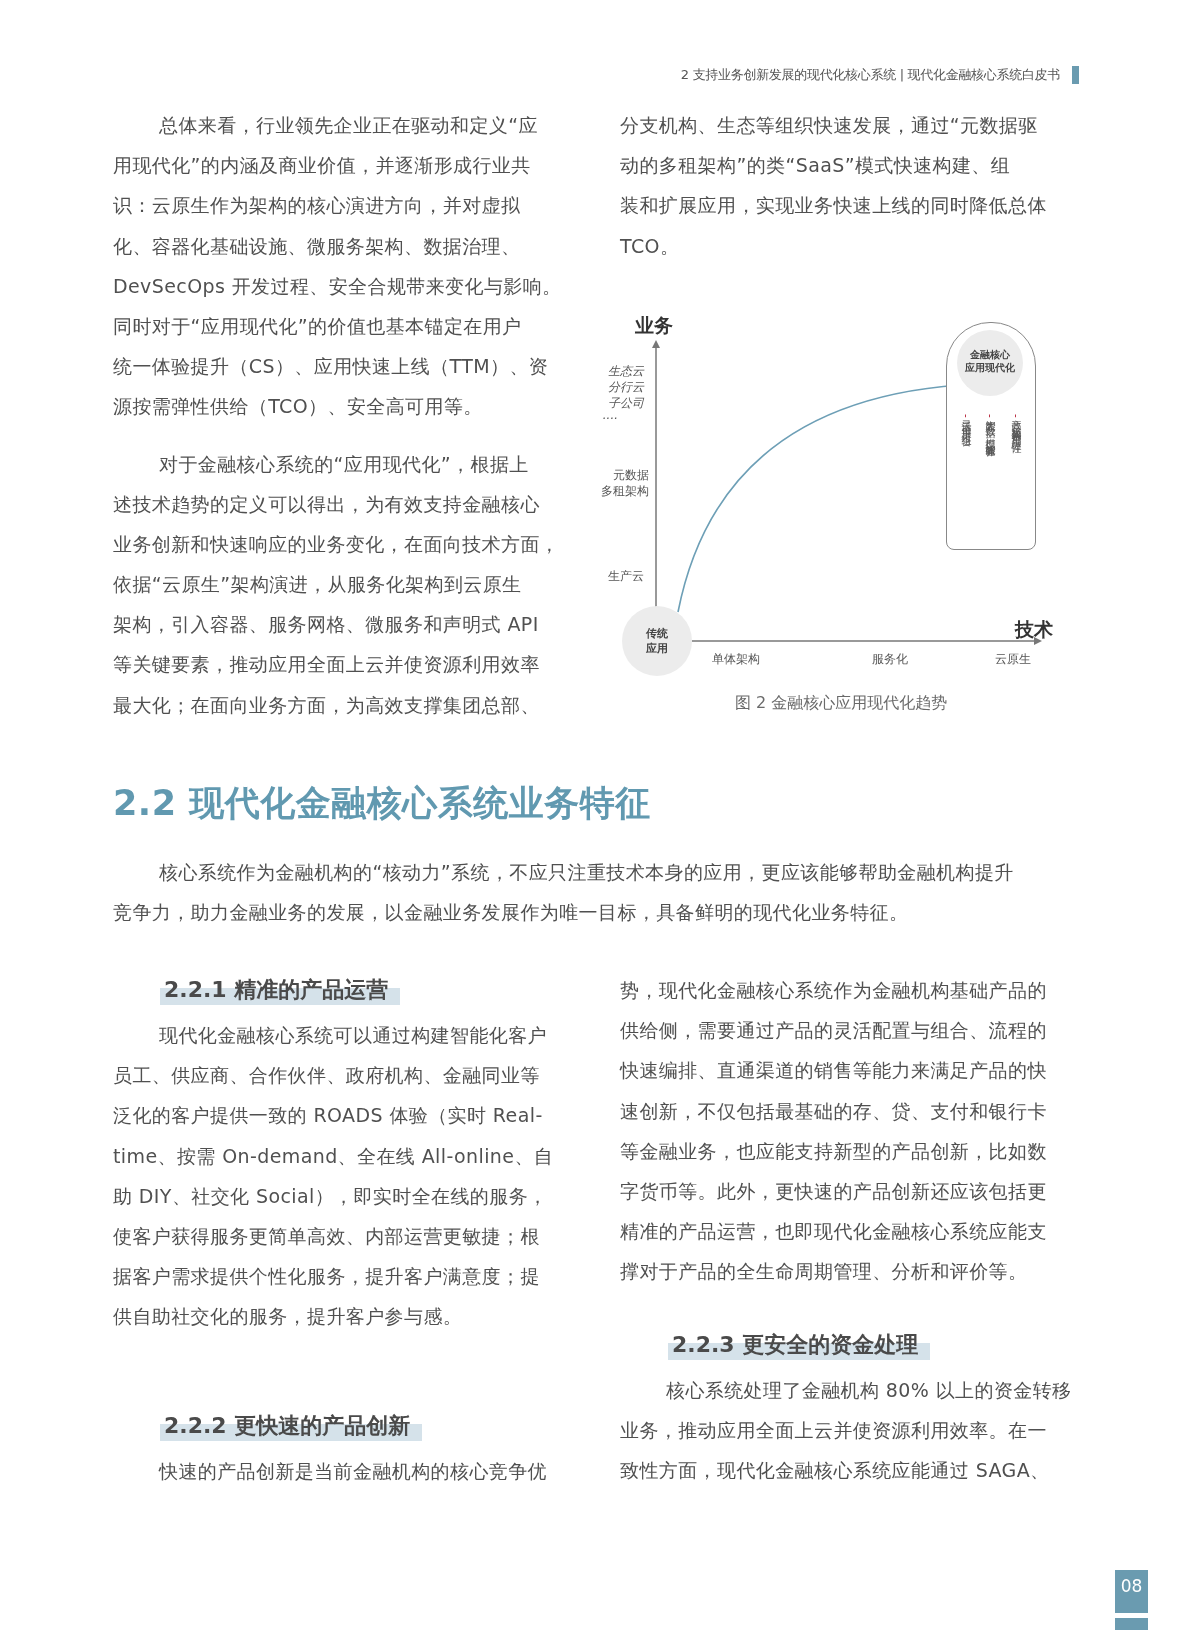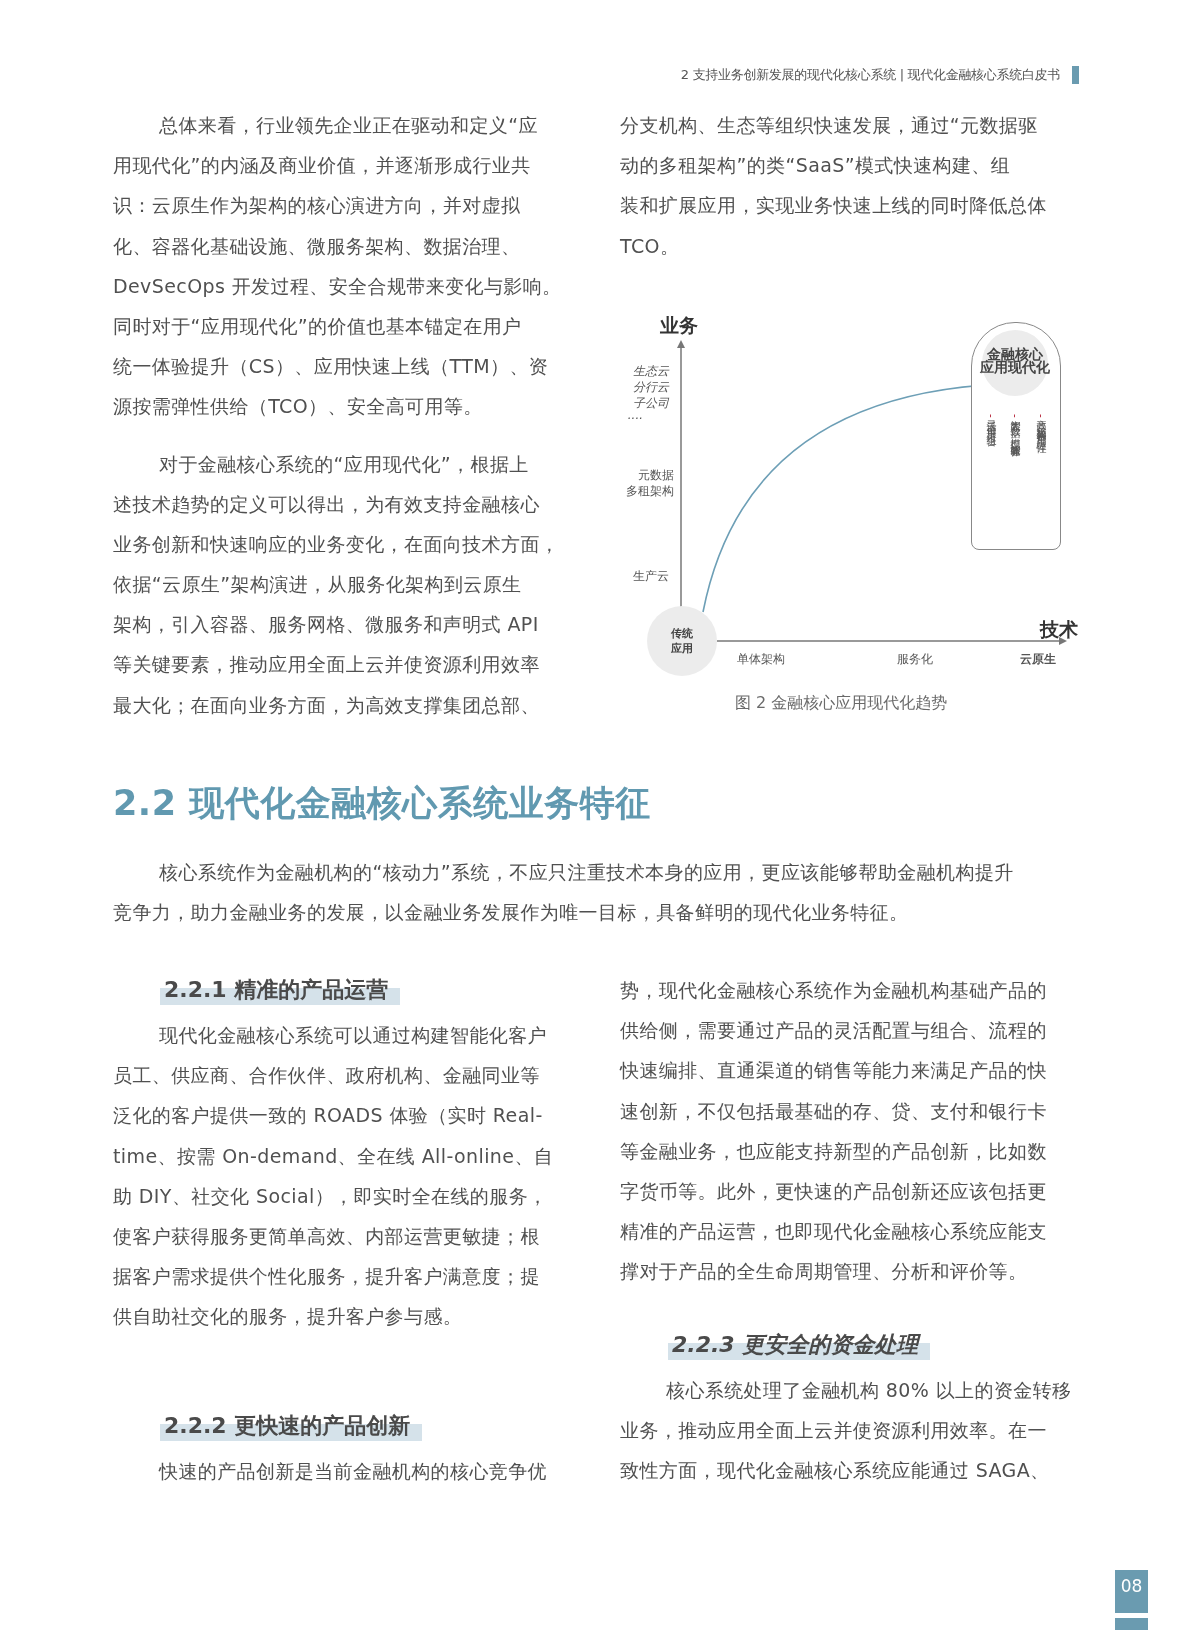--- a/index.html
+++ b/index.html
@@ -24,21 +24,21 @@
     position: absolute; left: 113px; top: 780px;
     font-size: 35px; font-weight: bold; color: #6199b0; white-space: nowrap; letter-spacing: 0.5px;
   }
   .h3 {
     position: absolute; font-size: 22px; font-weight: bold; color: #4a4a4a; white-space: nowrap;
     padding: 0 12px 0 4px;
     background: linear-gradient(to bottom, transparent 45%, #d5e2ea 45%);
   }
 
   
-  .diagram { position: absolute; left: 617px; top: 300px; width: 480px; height: 420px; }
+  .diagram { position: absolute; left: 592px; top: 300px; width: 480px; height: 420px; }
   .diagram .t { position: absolute; white-space: nowrap; color: #555; }
   .axis-title { font-size: 19px; font-weight: bold; color: #333 !important; }
   .ylab { font-size: 12px; line-height: 16px; text-align: right; }
   .xlab { font-size: 12px; }
   .circle { position: absolute; border-radius: 50%; background: #ececec; }
   .circle-label { position: absolute; font-size: 11px; font-weight: bold; color: #444; text-align: center; line-height: 15px; }
   .pill { position: absolute; border: 1.5px solid #888; border-radius: 44px 44px 8px 8px; background: #fff; }
   .vtext { position: absolute; writing-mode: vertical-rl; font-size: 10px; color: #555; letter-spacing: 1px; }
   .vtext .dash { color: #b0142a; }
   .caption { position: absolute; left: 735px; top: 693px; font-size: 16px; color: #6a6a6a; white-space: nowrap; }
@@ -103,31 +103,31 @@
   <div class="t ylab" style="left:3px; top:167px; width:54px;">
     <div>元数据</div>
     <div>多租架构</div>
   </div>
   <div class="t ylab" style="left:10px; top:268px; width:42px;">
     <div>生产云</div>
   </div>
 
   <div class="t xlab" style="left:120px; top:351px;text-align:right;">单体架构</div>
   <div class="t xlab" style="left:280px; top:351px;">服务化</div>
-  <div class="t xlab" style="left:403px; top:351px;font-weight:bold;">云原生</div>
+  <div class="t xlab" style="left:403px; top:351px;">云原生</div>
 
   <div class="circle" style="left:30px; top:306px; width:70px; height:70px;"></div>
   <div class="circle-label" style="left:30px; top:326px; width:70px;">
     <div>传统</div>
     <div>应用</div>
   </div>
 
   <div class="pill" style="left:354px; top:22px; width:88px; height:226px;"></div>
   <div class="circle" style="left:365px; top:30px; width:66px; height:66px;"></div>
-  <div class="circle-label" style="left:362px; top:48px; width:72px; font-size:14px; line-height:13px;">
+  <div class="circle-label" style="left:362px; top:48px; width:72px; font-size:10px; line-height:13px;">
     <div>金融核心</div>
     <div>应用现代化</div>
   </div>
   <div class="vtext" style="left:367px; top:112px;"><span>灵活</span><span class="dash">-</span><span>可重用 可组合</span></div>
   <div class="vtext" style="left:391px; top:112px;"><span>智能</span><span class="dash">-</span><span>数据+模型 智能体验</span></div>
   <div class="vtext" style="left:417px; top:112px;"><span>高效</span><span class="dash">-</span><span>极简架构 高可用 弹性</span></div>
 </div>
 <div class="caption">图 2 金融核心应用现代化趋势</div>
 
 <div class="h2">2.2 现代化金融核心系统业务特征</div>
@@ -157,21 +157,21 @@
   <div class="ln">势，现代化金融核心系统作为金融机构基础产品的</div>
   <div class="ln">供给侧，需要通过产品的灵活配置与组合、流程的</div>
   <div class="ln">快速编排、直通渠道的销售等能力来满足产品的快</div>
   <div class="ln">速创新，不仅包括最基础的存、贷、支付和银行卡</div>
   <div class="ln">等金融业务，也应能支持新型的产品创新，比如数</div>
   <div class="ln">字货币等。此外，更快速的产品创新还应该包括更</div>
   <div class="ln">精准的产品运营，也即现代化金融核心系统应能支</div>
   <div class="ln">撑对于产品的全生命周期管理、分析和评价等。</div>
 </div>
 
-<div class="h3" style="left:668px; top:1330px;font-style:italic;">2.2.3 更安全的资金处理</div>
+<div class="h3" style="left:668px; top:1330px;">2.2.3 更安全的资金处理</div>
 <div class="col" style="left:620px; top:1370px; width:470px;">
   <div class="ln indent">核心系统处理了金融机构 80% 以上的资金转移</div>
   <div class="ln">业务，推动应用全面上云并使资源利用效率。在一</div>
   <div class="ln">致性方面，现代化金融核心系统应能通过 SAGA、</div>
 </div>
 
 <div class="page-tab">08</div>
 <div class="page-tab2"></div>
 
 </body></html>

